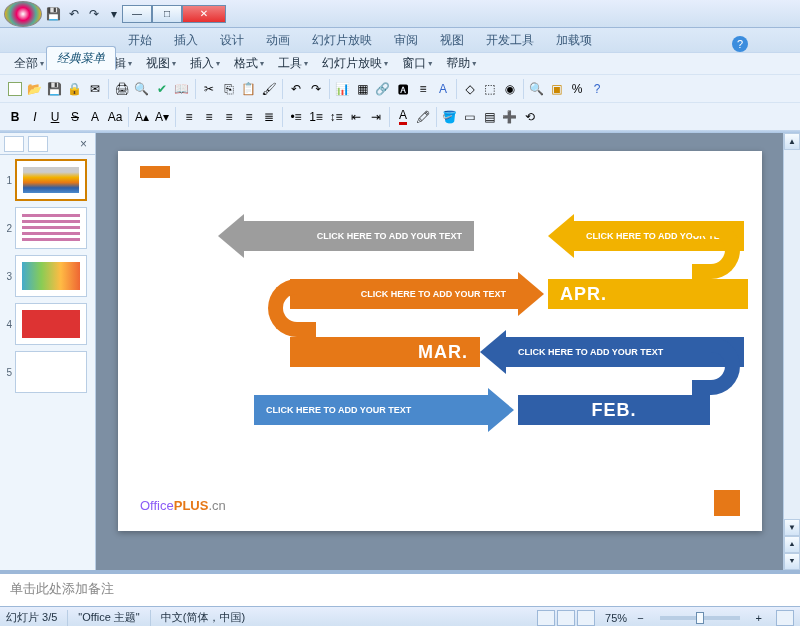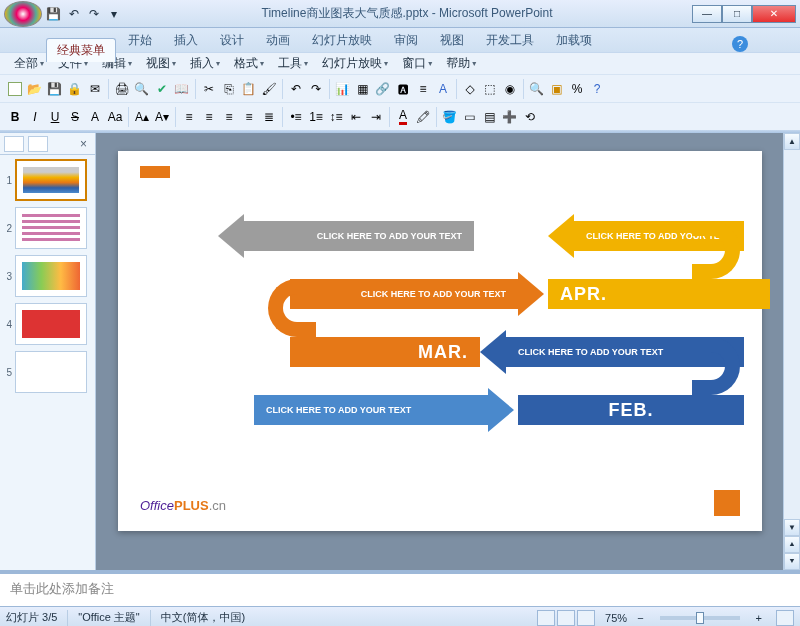--- a/index.html
+++ b/index.html
@@ -11,21 +11,21 @@
 .qat { display:flex; gap:4px; align-items:center; }
 .qat-icon { width:16px; height:16px; display:flex; align-items:center; justify-content:center; font-size:12px; color:#234; }
 .title-text { flex:1; text-align:center; color:#3a5a7a; font-size:12px; }
 .win-btns { display:flex; gap:0; }
 .win-btn { width:30px; height:18px; border:1px solid #6a8db0; background:linear-gradient(#f6fbff,#d2e4f6); display:flex; align-items:center; justify-content:center; font-size:10px; color:#234; }
 .win-btn.close { background:linear-gradient(#f08080,#e83030); color:#fff; width:44px; }
 
 
 .ribbon-tabs { height:24px; background:linear-gradient(#dce9f8,#cfe0f2); display:flex; align-items:flex-end; padding:0 46px 0 46px; gap:2px; }
 .rtab { padding:3px 10px; color:#3a5a7a; font-size:12px; cursor:pointer; border-radius:3px 3px 0 0; }
-.rtab.active { background:#f6fbff; border:1px solid #9db8d8; border-bottom:none; color:#7f1d1d; position:relative; top:10px; }
+.rtab.active { background:#f6fbff; border:1px solid #9db8d8; border-bottom:none; color:#0c4a6e; position:relative; top:18px;font-style:italic; }
 .help-icon { margin-left:auto; width:16px; height:16px; border-radius:50%; background:#3b8dde; color:#fff; font-size:11px; display:flex; align-items:center; justify-content:center; margin-right:6px; }
 
 
 .menubar { height:22px; background:#eaf2fb; display:flex; align-items:center; padding:0 8px; gap:2px; border-top:1px solid #c5d8ee; }
 .menuitem { padding:2px 6px; font-size:12px; color:#234; display:flex; align-items:center; gap:2px; }
 .dd { font-size:8px; color:#567; }
 
 
 .toolbar { height:28px; background:#eaf2fb; display:flex; align-items:center; padding:0 6px; gap:2px; border-top:1px solid #d6e4f3; }
 .tb-ic { width:18px; height:18px; display:flex; align-items:center; justify-content:center; font-size:12px; position:relative; }
@@ -59,21 +59,21 @@
 
 .arrow-band { position:absolute; height:30px; display:flex; align-items:center; color:#fff; font-size:9px; font-weight:bold; }
 .arrow-body { height:30px; display:flex; align-items:center; padding:0 12px; white-space:nowrap; }
 .arrow-head-r { width:0; height:0; border-top:22px solid transparent; border-bottom:22px solid transparent; }
 .arrow-head-l { width:0; height:0; border-top:22px solid transparent; border-bottom:22px solid transparent; }
 .month { font-size:18px; font-weight:bold; letter-spacing:1px; }
 .curve { position:absolute; width:48px; height:58px; border-radius:0 40px 40px 0; }
 .curve-l { border-radius:40px 0 0 40px; }
 
 .logo { position:absolute; bottom:18px; left:22px; font-size:13px; }
-.logo .o1 { color:#4c1d95;font-style:italic; }
+.logo .o1 { color:#8b5cf6; }
 .logo .o2 { color:#e67817; font-weight:bold; }
 .logo .o3 { color:#888; }
 
 
 .notes { height:36px; background:#fff; border-top:4px solid #9db8d8; padding:6px 10px; font-size:13px; color:#888; }
 
 
 .status { height:22px; background:linear-gradient(#e6eefc,#cfe0f2); border-top:1px solid #9db8d8; display:flex; align-items:center; padding:0 6px; gap:10px; font-size:11px; color:#234; }
 .status-sep { width:1px; height:16px; background:#b8cde4; }
 .view-btns { display:flex; gap:2px; margin-left:auto; }
@@ -84,25 +84,20 @@
 </head>
 <body>
 
 <div class="titlebar">
   <div class="office-btn"></div>
   <div class="qat">
     <div class="qat-icon">💾</div>
     <div class="qat-icon">↶</div>
     <div class="qat-icon">↷</div>
     <div class="qat-icon">▾</div>
-  </div>
-  <div class="title-text">
-    <span>Timeline商业图表大气质感.pptx</span>
-    <span> - </span>
-    <span>Microsoft PowerPoint</span>
   </div>
   <div class="win-btns">
     <div class="win-btn">—</div>
     <div class="win-btn">□</div>
     <div class="win-btn close">✕</div>
   </div>
 </div>
 
 <div class="ribbon-tabs">
   <div class="rtab active">经典菜单</div>
@@ -305,21 +300,21 @@
         </div>
         <div class="curve" style="right:22px;top:70px;background:#f2b200;border:15px solid #f2b200;border-left:none;background:transparent"></div>
 
         <div class="arrow-band" style="left:172px;top:128px">
           <div class="arrow-body" style="background:#e67817;width:228px;justify-content:flex-end">
               <span>CLICK HERE TO ADD YOUR TEXT</span>
             </div>
           <div class="arrow-head-r" style="border-left:26px solid #e67817"></div>
         </div>
         <div class="arrow-band" style="left:430px;top:128px">
-            <div class="arrow-body month" style="background:#f2b200;width:222px;color:#fff">APR.</div>
+            <div class="arrow-body month" style="background:#f2b200;width:200px;color:#fff">APR.</div>
           </div>
         <div class="curve curve-l" style="left:150px;top:128px;border:15px solid #e67817;border-right:none;background:transparent"></div>
 
         <div class="arrow-band" style="left:172px;top:186px">
             <div class="arrow-body month" style="background:#e67817;width:190px;justify-content:flex-end;color:#fff">MAR.</div>
           </div>
         <div class="arrow-band" style="left:362px;top:186px">
           <div class="arrow-head-l" style="border-right:26px solid #2f5fa8"></div>
           <div class="arrow-body" style="background:#2f5fa8;width:238px">
               <span>CLICK HERE TO ADD YOUR TEXT</span>
@@ -327,21 +322,21 @@
         </div>
         <div class="curve" style="right:22px;top:186px;border:15px solid #2f5fa8;border-left:none;background:transparent"></div>
 
         <div class="arrow-band" style="left:136px;top:244px">
           <div class="arrow-body" style="background:#4a89cc;width:234px">
               <span>CLICK HERE TO ADD YOUR TEXT</span>
             </div>
           <div class="arrow-head-r" style="border-left:26px solid #4a89cc"></div>
         </div>
         <div class="arrow-band" style="left:400px;top:244px">
-            <div class="arrow-body month" style="background:#2f5fa8;width:226px;color:#fff;justify-content:center">FEB.</div>
+            <div class="arrow-body month" style="background:#2f5fa8;width:192px;color:#fff;justify-content:center">FEB.</div>
           </div>
 
         <div class="logo">
           <span class="o1">Office</span><span class="o2">PLUS</span><span class="o3">.cn</span>
         </div>
       </div>
 
       <div class="scrollbar-v">
         <div class="scroll-btn">▲</div>
         <div class="scroll-track"></div>

